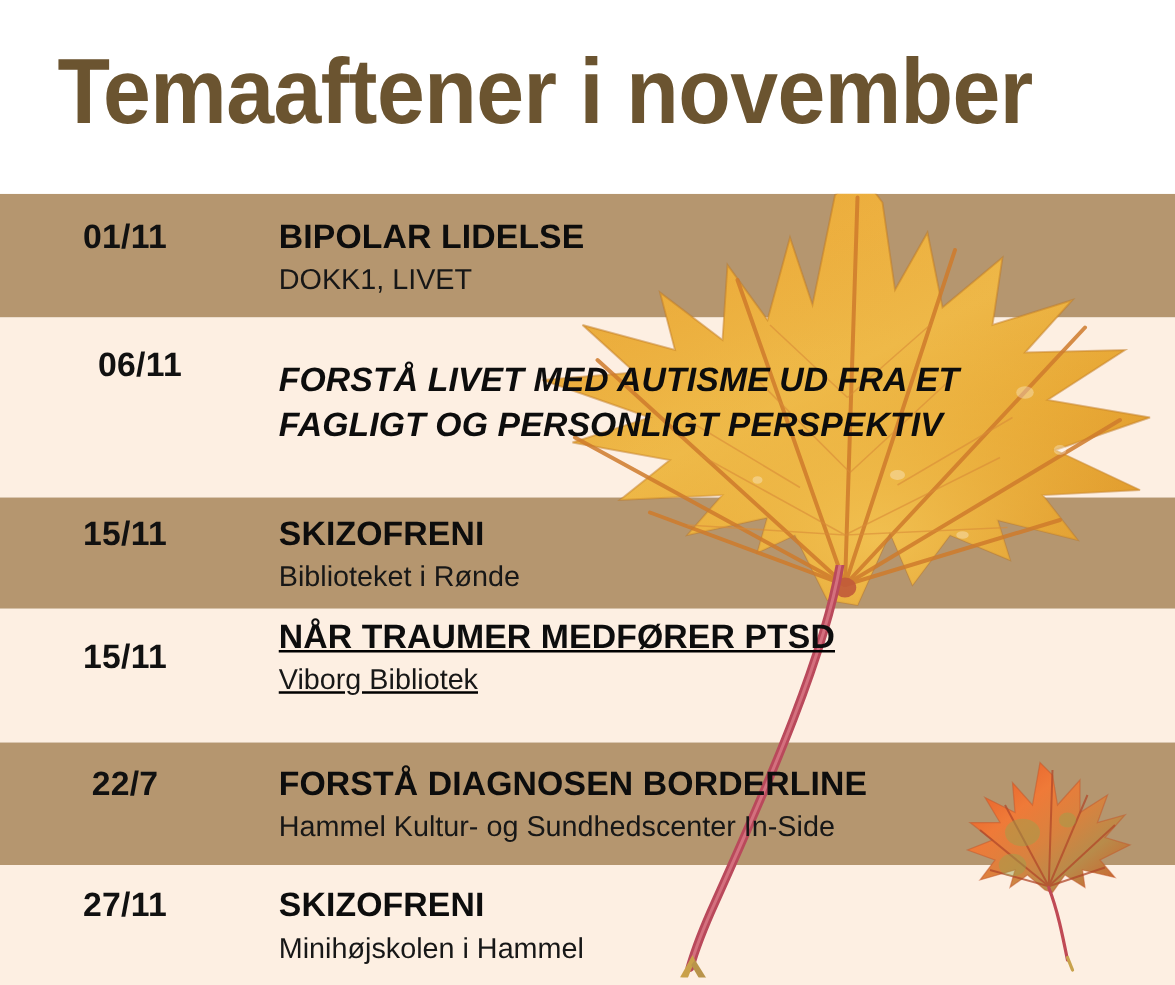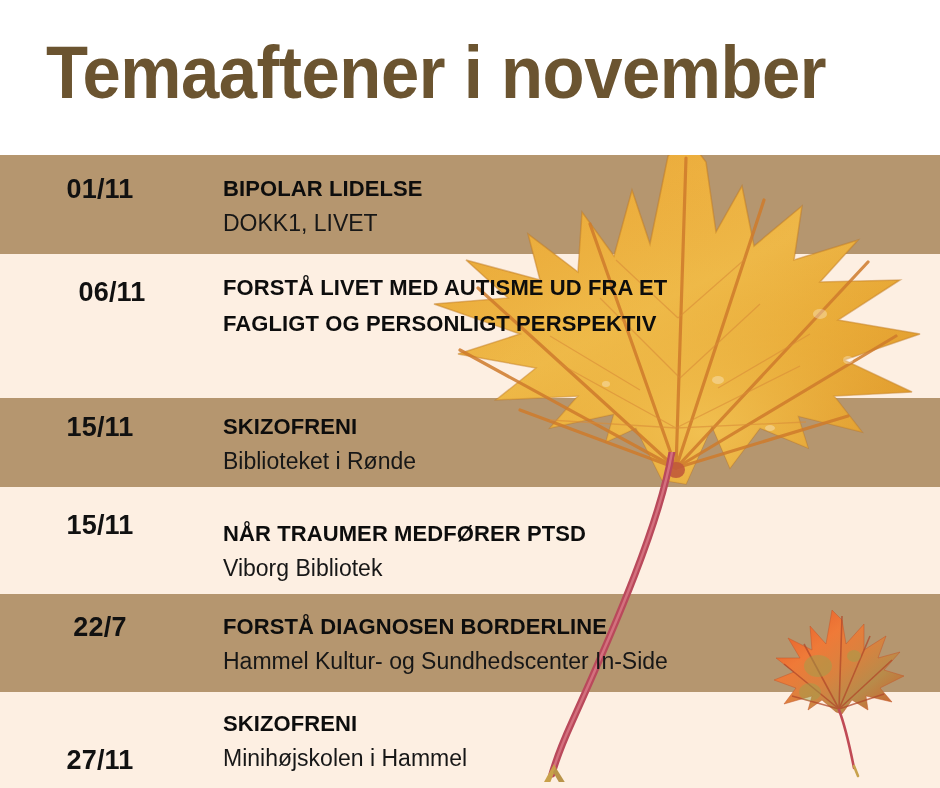--- a/index.html
+++ b/index.html
@@ -54,21 +54,21 @@
     position:absolute;
     left:0; width:200px;
     text-align:center;
     font-size:27px;
     font-weight:700;
     color:#111111;
     letter-spacing:0.2px;
   }
   .body { position:absolute; left:223px; width:700px; }
   .ev-title {
-    font-size:22px;
+    font-size:27px;
     font-weight:700;
     color:#0d0d0d;
     letter-spacing:0.1px;
     line-height:36px;
     white-space:pre-line;
   }
   .ev-venue {
     font-size:23px;
     font-weight:400;
     color:#171717;
@@ -226,48 +226,48 @@
   <div id="textlayer">
       <div class="rowtext" style="top: 155px; height: 99px;">
         <div class="date" style="top: 18.5px;">01/11</div>
         <div class="body" style="top: 15.5px; position: absolute;">
           <div class="ev-title">BIPOLAR LIDELSE</div>
           <div class="ev-venue">DOKK1, LIVET</div>
         </div>
       </div>
       <div class="rowtext" style="top: 254px; height: 144px;">
         <div class="date" style="top: 23px; padding-left: 24px;">06/11</div>
-        <div class="body" style="top: 16px; position: absolute;">
+        <div class="body" style="top: 32px; position: absolute; font-style: italic;">
           <div class="ev-title">FORSTÅ LIVET MED AUTISME UD FRA ET
 FAGLIGT OG PERSONLIGT PERSPEKTIV</div>
         </div>
       </div>
       <div class="rowtext" style="top: 398px; height: 89px;">
         <div class="date" style="top: 13.5px;">15/11</div>
         <div class="body" style="top: 10.5px; position: absolute;">
           <div class="ev-title">SKIZOFRENI</div>
           <div class="ev-venue">Biblioteket i Rønde</div>
         </div>
       </div>
       <div class="rowtext" style="top: 487px; height: 107px;">
         <div class="date" style="top: 22.5px;">15/11</div>
-        <div class="body" style="top: 29px; position: absolute;">
+        <div class="body" style="top: 4px; position: absolute; text-decoration: underline;">
           <div class="ev-title">NÅR TRAUMER MEDFØRER PTSD</div>
           <div class="ev-venue">Viborg Bibliotek</div>
         </div>
       </div>
       <div class="rowtext" style="top: 594px; height: 98px;">
         <div class="date" style="top: 18px;">22/7</div>
         <div class="body" style="top: 15px; position: absolute;">
           <div class="ev-title">FORSTÅ DIAGNOSEN BORDERLINE</div>
           <div class="ev-venue">Hammel Kultur- og Sundhedscenter In-Side</div>
         </div>
       </div>
       <div class="rowtext" style="top: 692px; height: 96px;">
-        <div class="date" style="top: 17px; margin-top: 36px;">27/11</div>
+        <div class="date" style="top: 17px;">27/11</div>
         <div class="body" style="top: 14px; position: absolute;">
           <div class="ev-title">SKIZOFRENI</div>
           <div class="ev-venue">Minihøjskolen i Hammel</div>
         </div>
       </div>
     </div>
 
 </div>
 
 </body></html>

